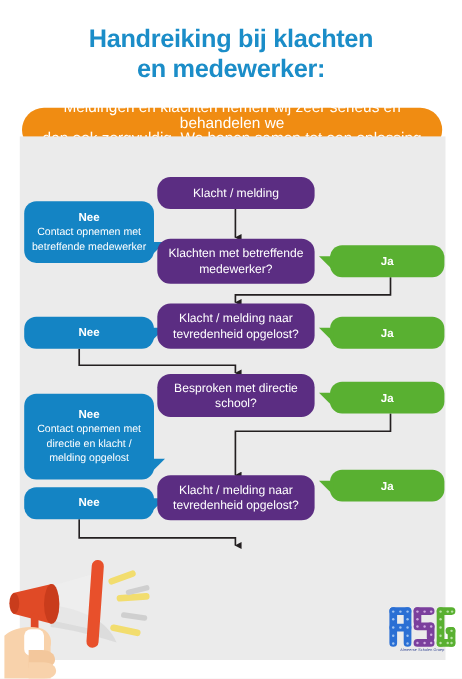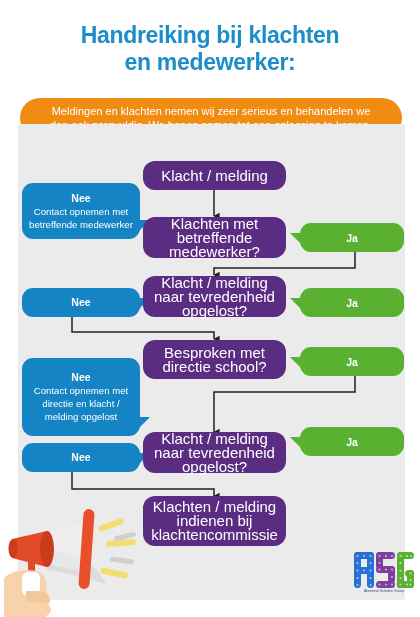--- a/index.html
+++ b/index.html
@@ -23,21 +23,21 @@
     letter-spacing:-0.3px;
   }
   .title .l2{display:block;}
 
   
   .banner{
     position:absolute;left:20px;top:98px;width:382px;height:40px;
     background:#f08c12;
     border-radius:20px;
     color:#ffffff;
-    font-size:11px;
+    font-size:14px;
     line-height:14px;
     text-align:center;
     display:flex;align-items:center;justify-content:center;
     padding:0 18px;box-sizing:border-box;
   }
   .banner span{display:block;}
 
   
   .panel{
     position:absolute;left:18px;top:124px;width:387px;height:476px;
@@ -49,21 +49,21 @@
   #wires{position:absolute;left:0;top:0;width:420px;height:617px;z-index:1;}
 
   
   .node{
     position:absolute;z-index:3;
     background:#5b2d82;
     border-radius:12px;
     color:#ffffff;
     display:flex;align-items:center;justify-content:center;
     text-align:center;
-    font-size:15px;
+    font-size:11px;
     line-height:14px;
     padding:0 8px;box-sizing:border-box;
   }
 
   
   .nee{
     position:absolute;z-index:2;
     background:#1484c4;
     border-radius:11px;
     color:#ffffff;
@@ -152,21 +152,20 @@
   <div class="node" style="left:143px;top:161px;width:143px;height:29px;">Klacht / melding</div>
 
   <div class="node" style="left:143px;top:217px;width:143px;height:41px;">Klachten met betreffende medewerker?</div>
 
   <div class="node" style="left:143px;top:276px;width:143px;height:41px;">Klacht / melding naar tevredenheid opgelost?</div>
 
   <div class="node" style="left:143px;top:340px;width:143px;height:39px;">Besproken met directie school?</div>
 
   <div class="node" style="left:143px;top:432px;width:143px;height:41px;">Klacht / melding naar tevredenheid opgelost?</div>
 
-  <div class="node" style="left:143px;top:496px;width:143px;height:50px;">Klachten / melding indienen bij klachtencommissie</div>
 
   <div class="nee" style="left:22px;top:183px;width:118px;height:56px;">
     <span class="hd">Nee</span>
     <span>Contact opnemen met betreffende medewerker</span>
   </div>
 
   <div class="nee" style="left:22px;top:288px;width:118px;height:29px;">
     <span class="hd">Nee</span>
   </div>
 

